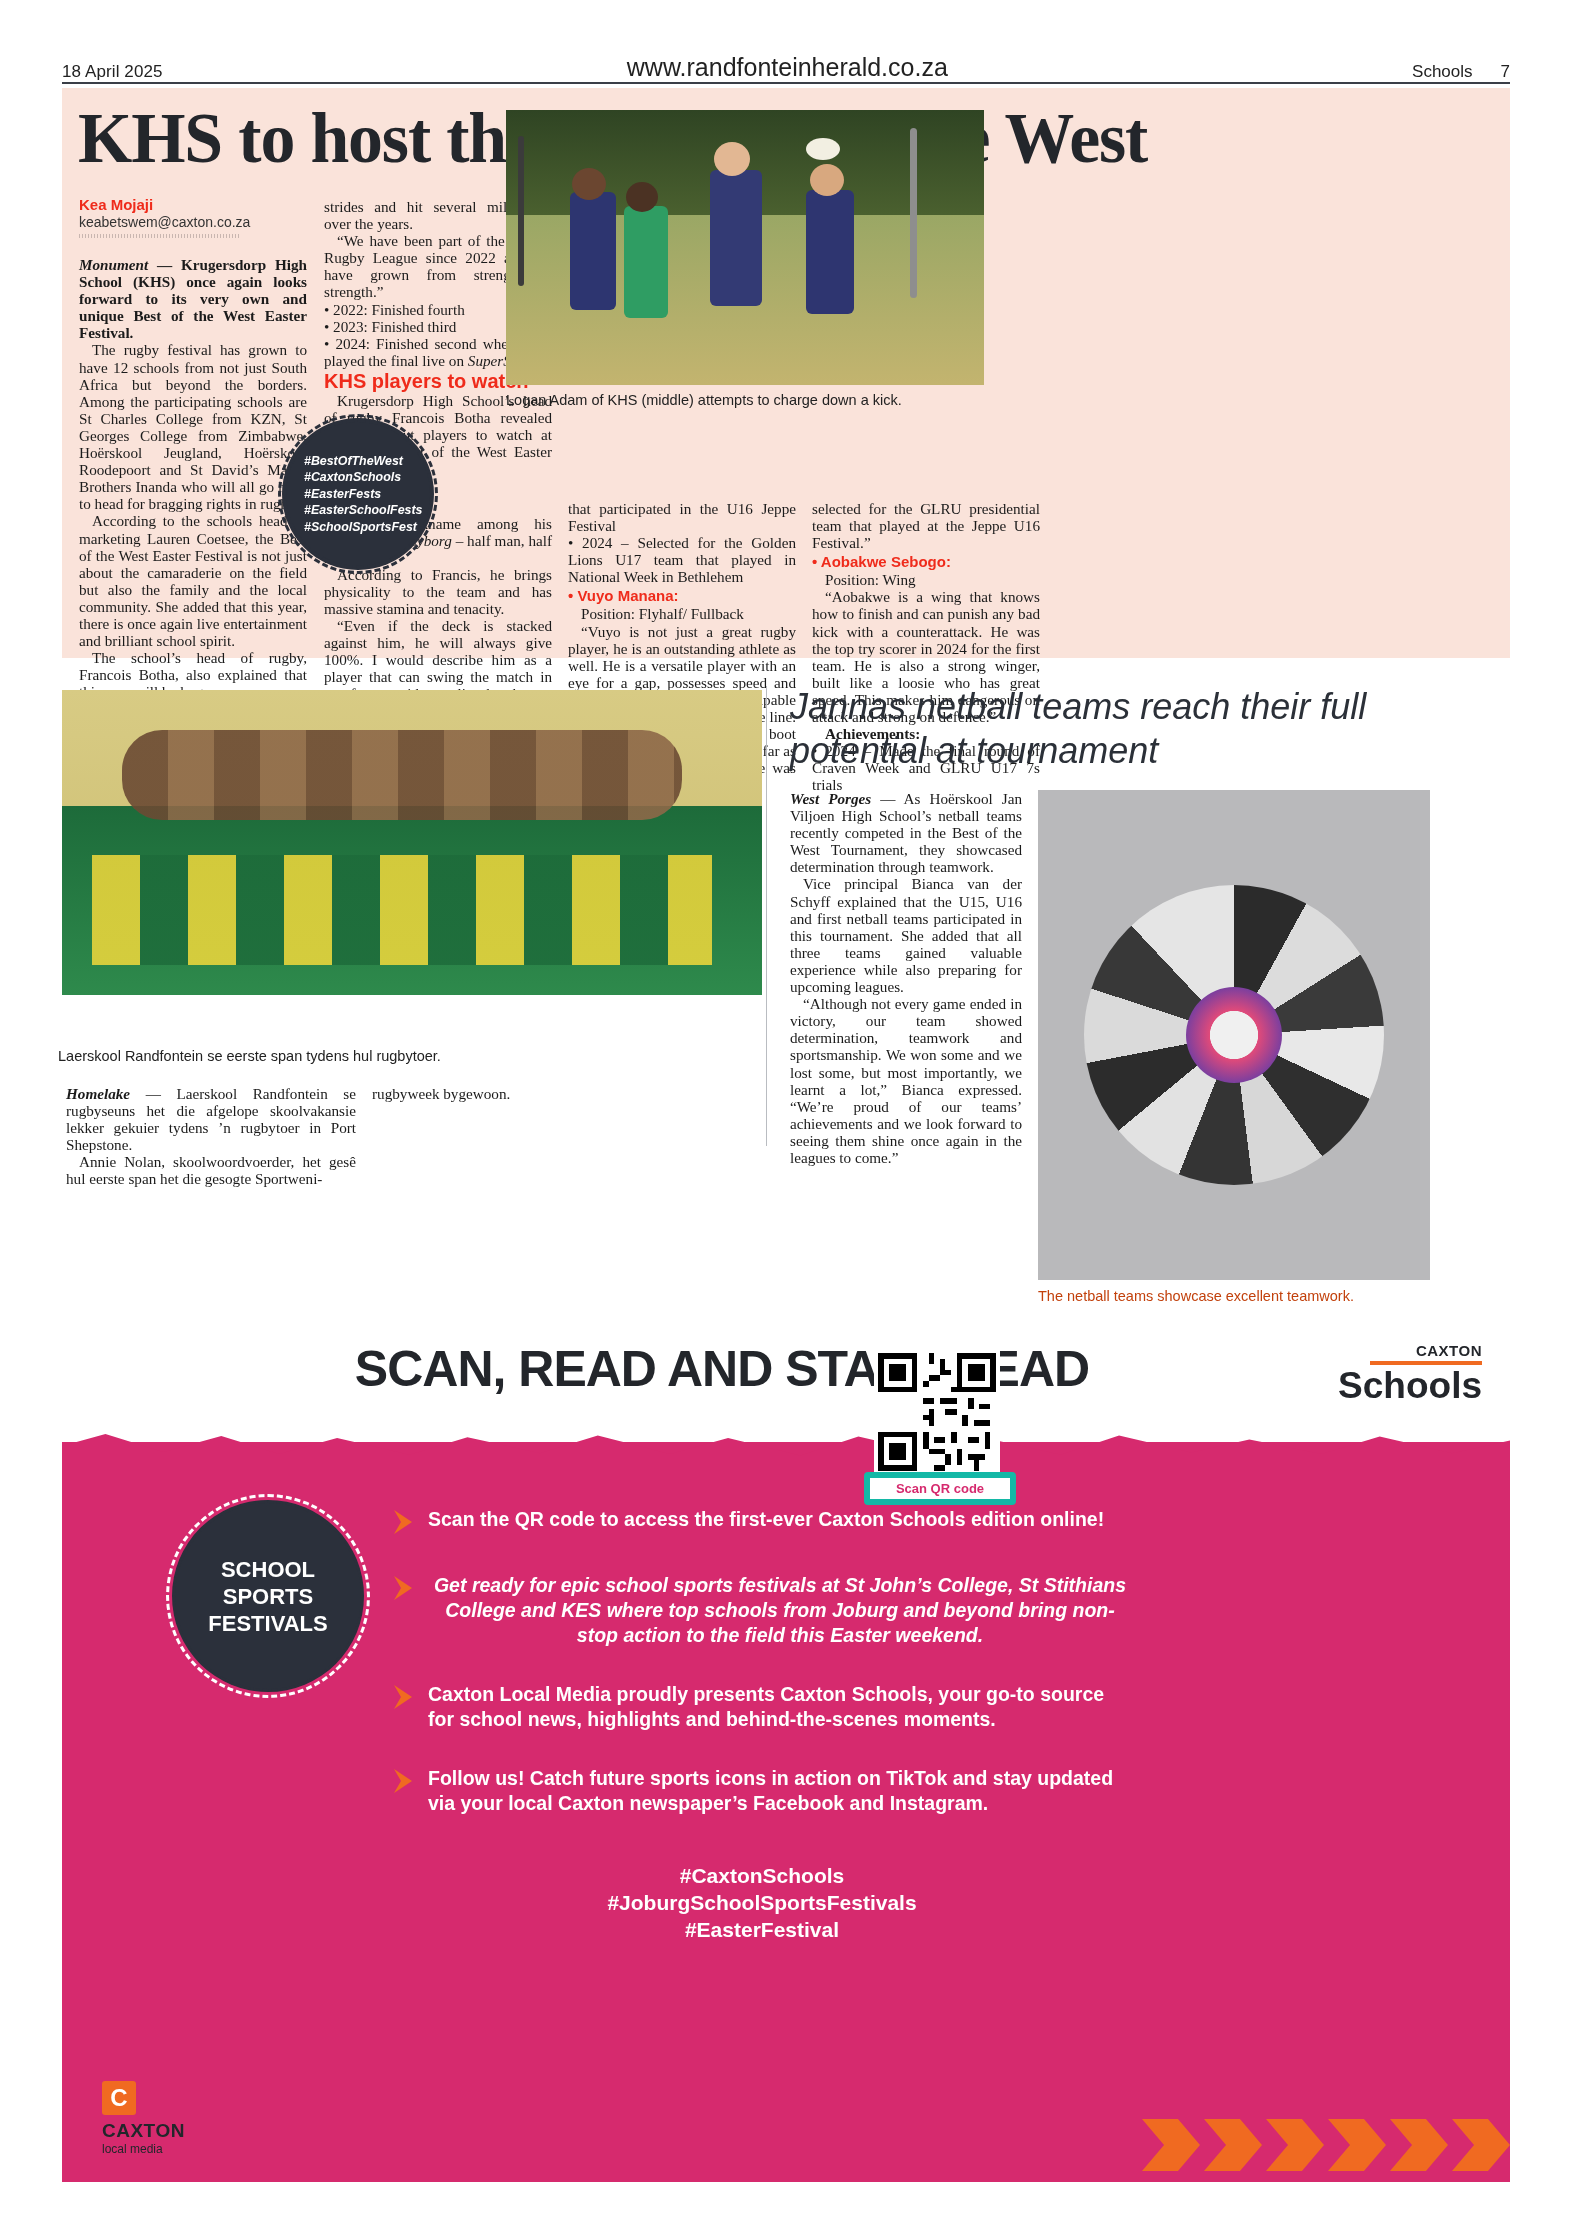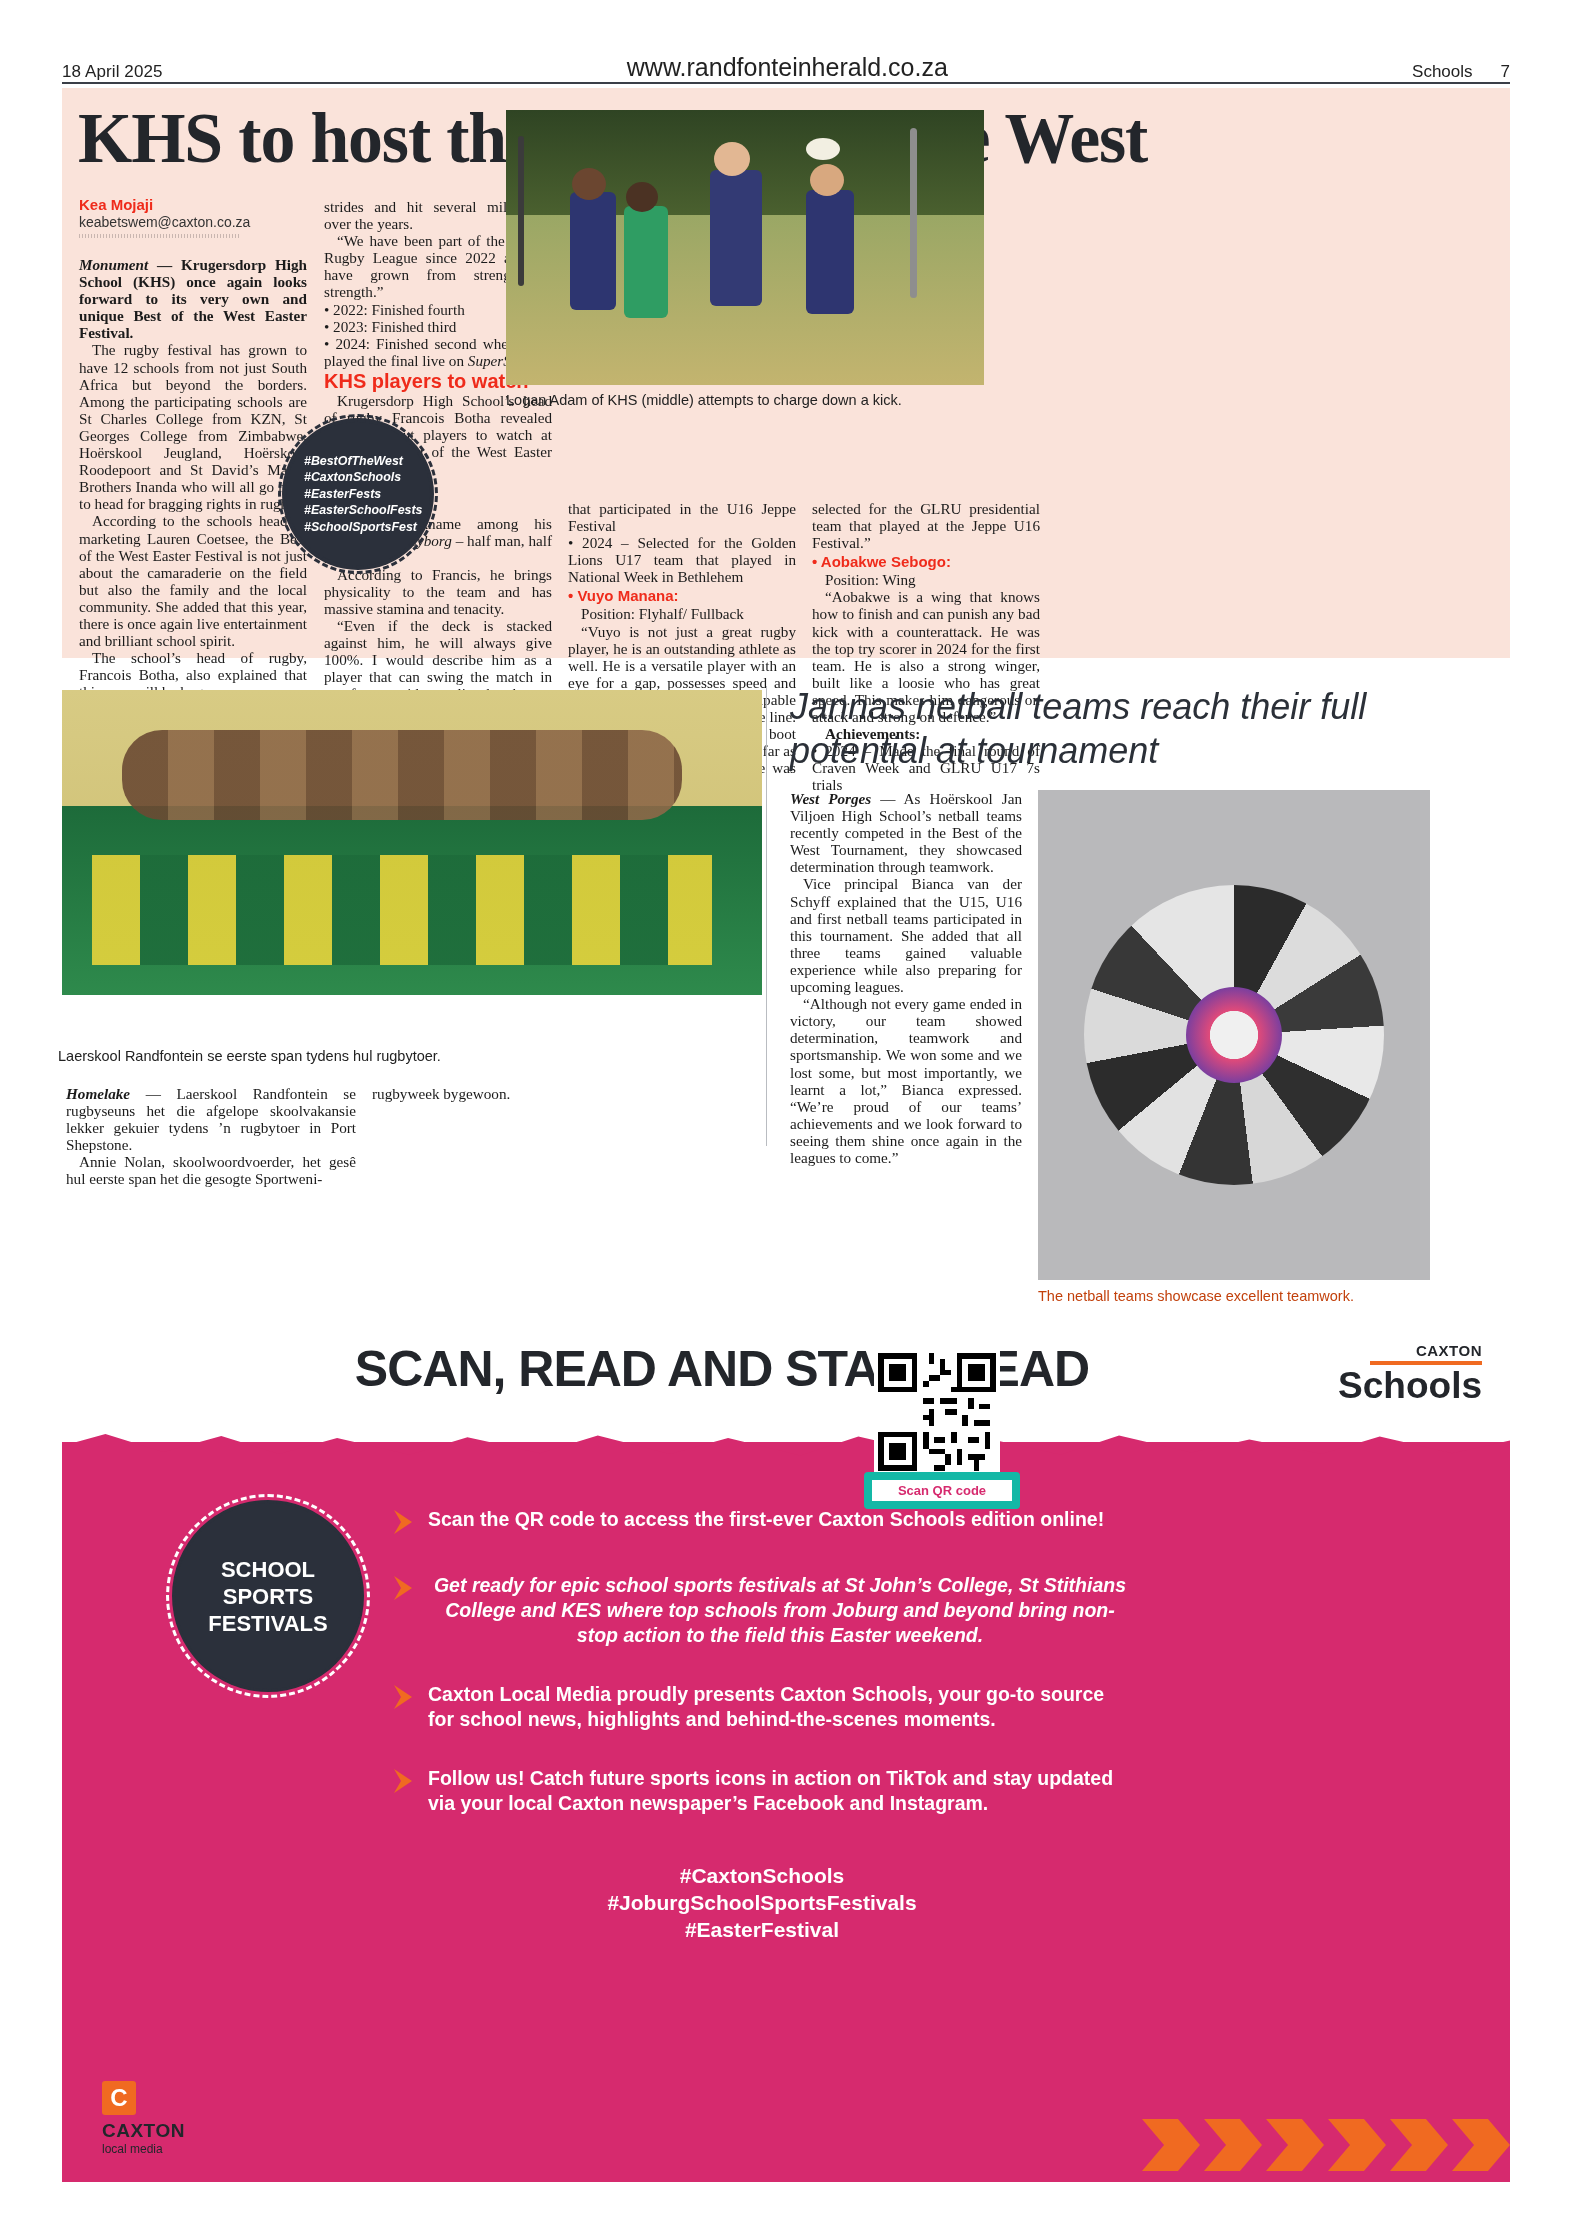--- a/index.html
+++ b/index.html
@@ -154,21 +154,21 @@
   }
   .caxton-logo .cx-small{font-size:15px;font-weight:700;color:#23262b;letter-spacing:.5px;}
   .caxton-logo .cx-bar{height:4px;background:#f06a21;margin:2px 0 2px auto;width:112px;}
   .caxton-logo .cx-big{font-size:37px;font-weight:700;color:#23262b;line-height:38px;}
 
   .qr-box{position:absolute;left:812px;top:28px;width:120px;height:118px;background:#fff;padding:3px;}
   .qr-grid{width:100%;height:100%;}
   .qr-label{
     position:absolute;left:802px;top:150px;width:140px;text-align:center;
     font-family:"Liberation Sans", sans-serif;font-weight:700;font-size:13px;color:#d62a6e;
-    background:#fff;border:8px solid #14b8a6;border-radius:4px;padding:3px 0;
+    background:#fff;border:6px solid #14b8a6;border-radius:4px;padding:3px 0;
   }
 
   .ssf-circle{
     position:absolute;left:110px;top:178px;width:186px;height:186px;border-radius:50%;
     background:#2b303b;border:3px dashed #2b303b;
     display:flex;flex-direction:column;justify-content:center;align-items:center;
     font-family:"Liberation Sans", sans-serif;font-weight:700;color:#fff;
     font-size:22px;line-height:27px;text-align:left;
   }
   .ssf-ring{position:absolute;left:104px;top:172px;width:198px;height:198px;

